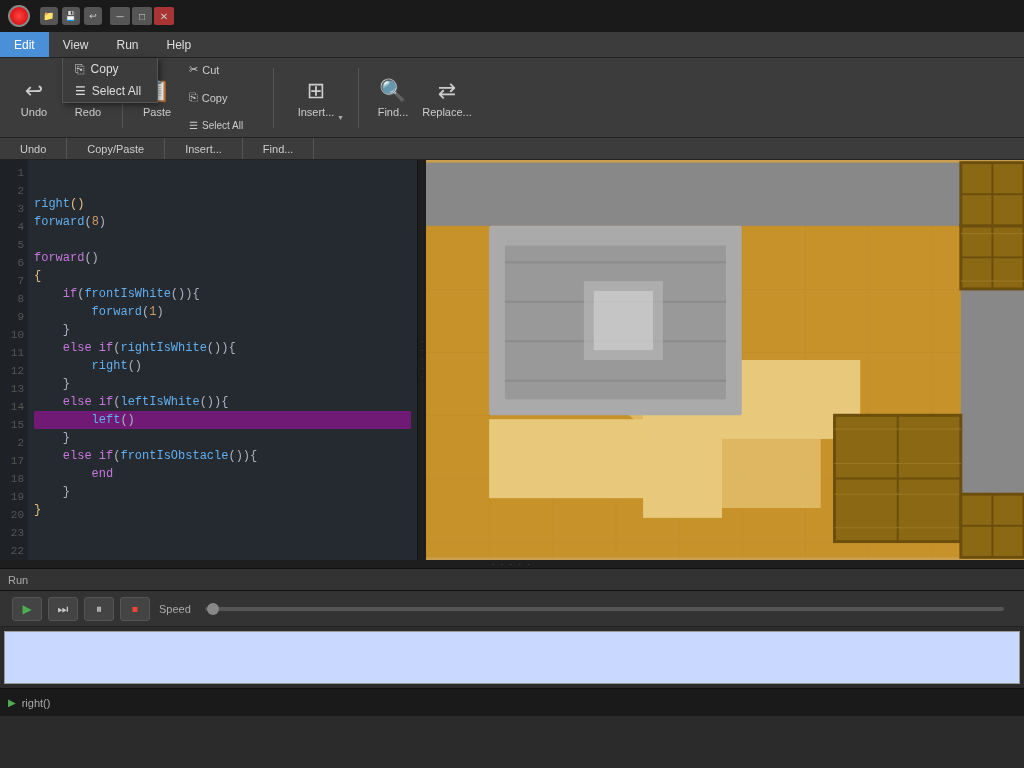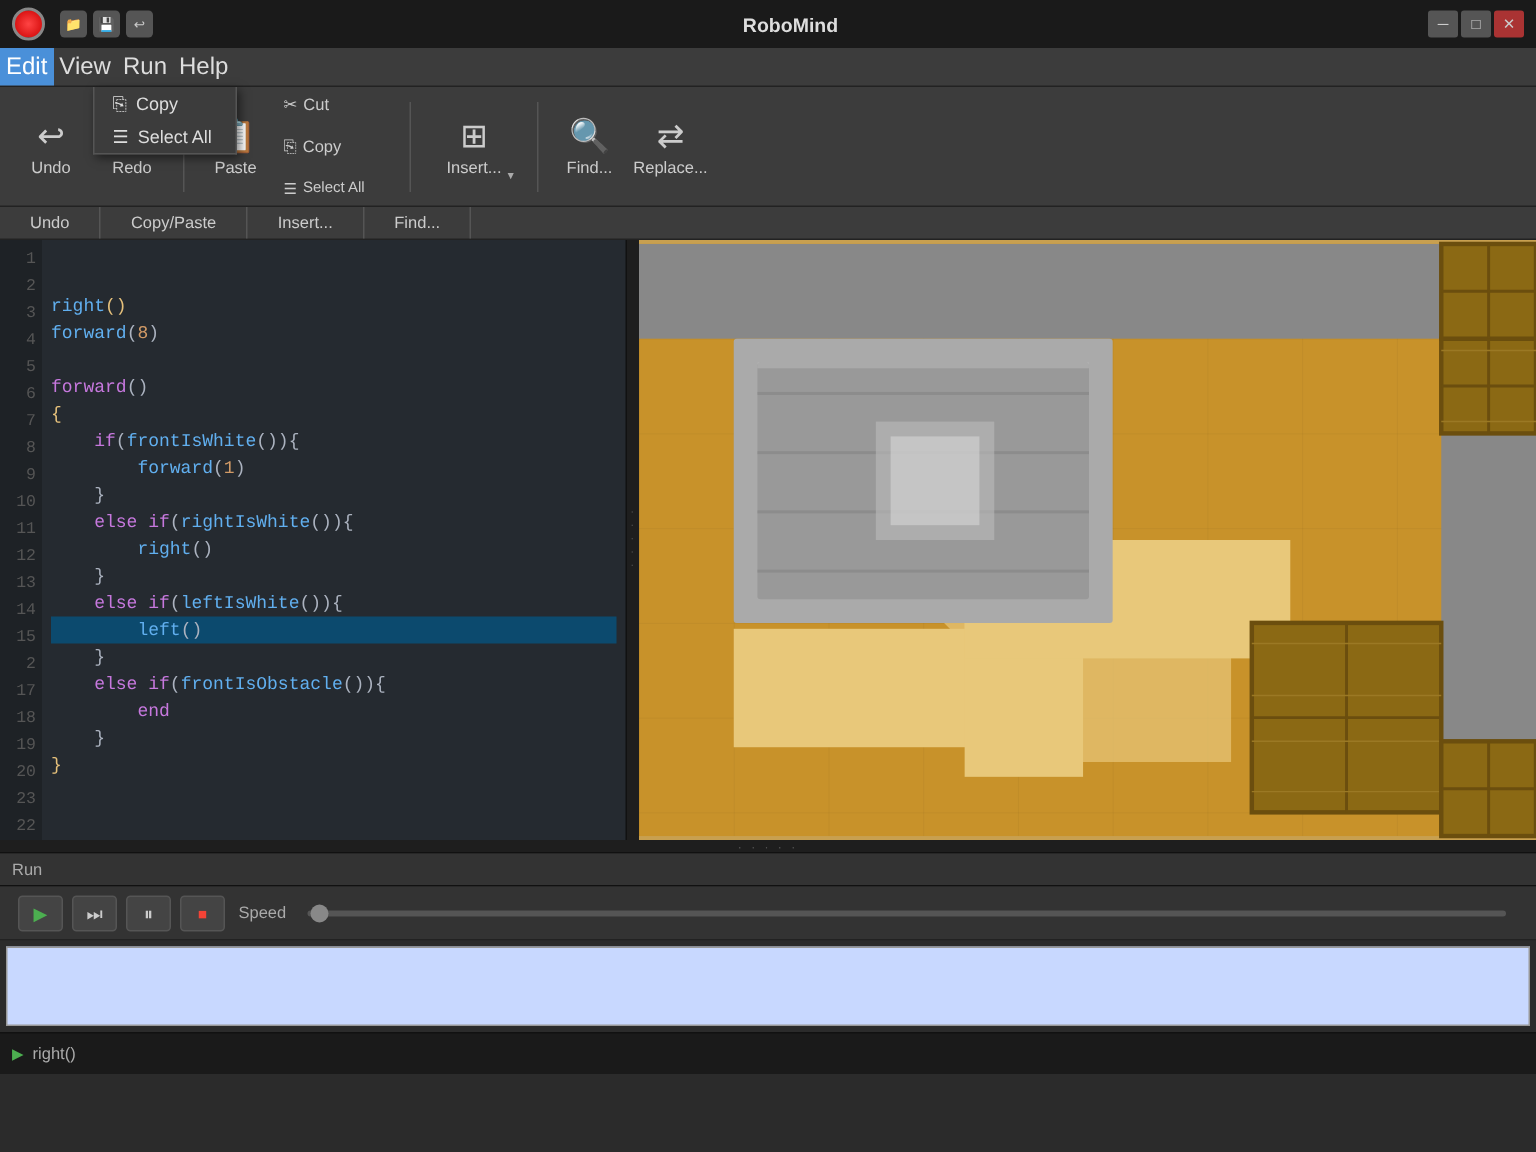--- a/index.html
+++ b/index.html
@@ -26,22 +26,22 @@
       display: inline-flex; align-items: center; justify-content: center; font-size: 10px; color: #ccc; cursor: pointer;
     }
     #titlebar .win-controls span:last-child { background: #aa3333; }
 
     
     #menubar {
       height: 26px; background: #3c3c3c; display: flex; align-items: stretch;
       border-bottom: 1px solid #222;
     }
     #menubar .menu-item {
-      padding: 0 4px; display: flex; align-items: center; color: #ddd;
-      font-size: 16px; cursor: pointer; position: relative;
+      padding: 0 14px; display: flex; align-items: center; color: #ddd;
+      font-size: 12px; cursor: pointer; position: relative;
     }
     #menubar .menu-item.active { background: #4a90d9; color: #fff; }
 
     
     #dropdown-menu {
       position: absolute; top: 58px; left: 62px; background: #3c3c3c;
       border: 1px solid #555; border-top: none; z-index: 100; min-width: 90px;
       box-shadow: 2px 2px 6px rgba(0,0,0,0.5);
     }
     #dropdown-menu .drop-item {
@@ -99,21 +99,21 @@
     #line-numbers {
       width: 28px; background: #1e2226; padding: 4px 0;
       color: #555; font-size: 11px; text-align: right; padding-right: 4px;
       line-height: 18px; user-select: none;
     }
     #code-content {
       flex: 1; padding: 17px 6px; font-size: 12px; line-height: 18px;
       color: #abb2bf; overflow: hidden;
     }
     .code-line { height: 18px; white-space: pre; display: flex; align-items: center; }
-    .code-line.active-line { background: #0c4a6e; position: relative; }
+    .code-line.active-line { background: #701a75; position: relative; }
     .code-line.active-line::before {
       content: '▶'; position: absolute; left: -18px; color: #4a90d9; font-size: 9px;
     }
     .kw { color: #c678dd; }
     .fn { color: #61afef; }
     .num { color: #d19a66; }
     .brace { color: #e5c07b; }
 
     
     #v-resize {
@@ -179,21 +179,20 @@
 </head>
 <body>
 
 <div id="titlebar">
   <div class="logo"></div>
   <div class="window-icons">
     <span>📁</span>
     <span>💾</span>
     <span>↩</span>
   </div>
-  <div class="title">RoboMind</div>
   <div class="win-controls">
     <span>─</span>
     <span>□</span>
     <span>✕</span>
   </div>
 </div>
 
 <div id="menubar">
   <div class="menu-item active">Edit</div>
   <div class="menu-item">View</div>

